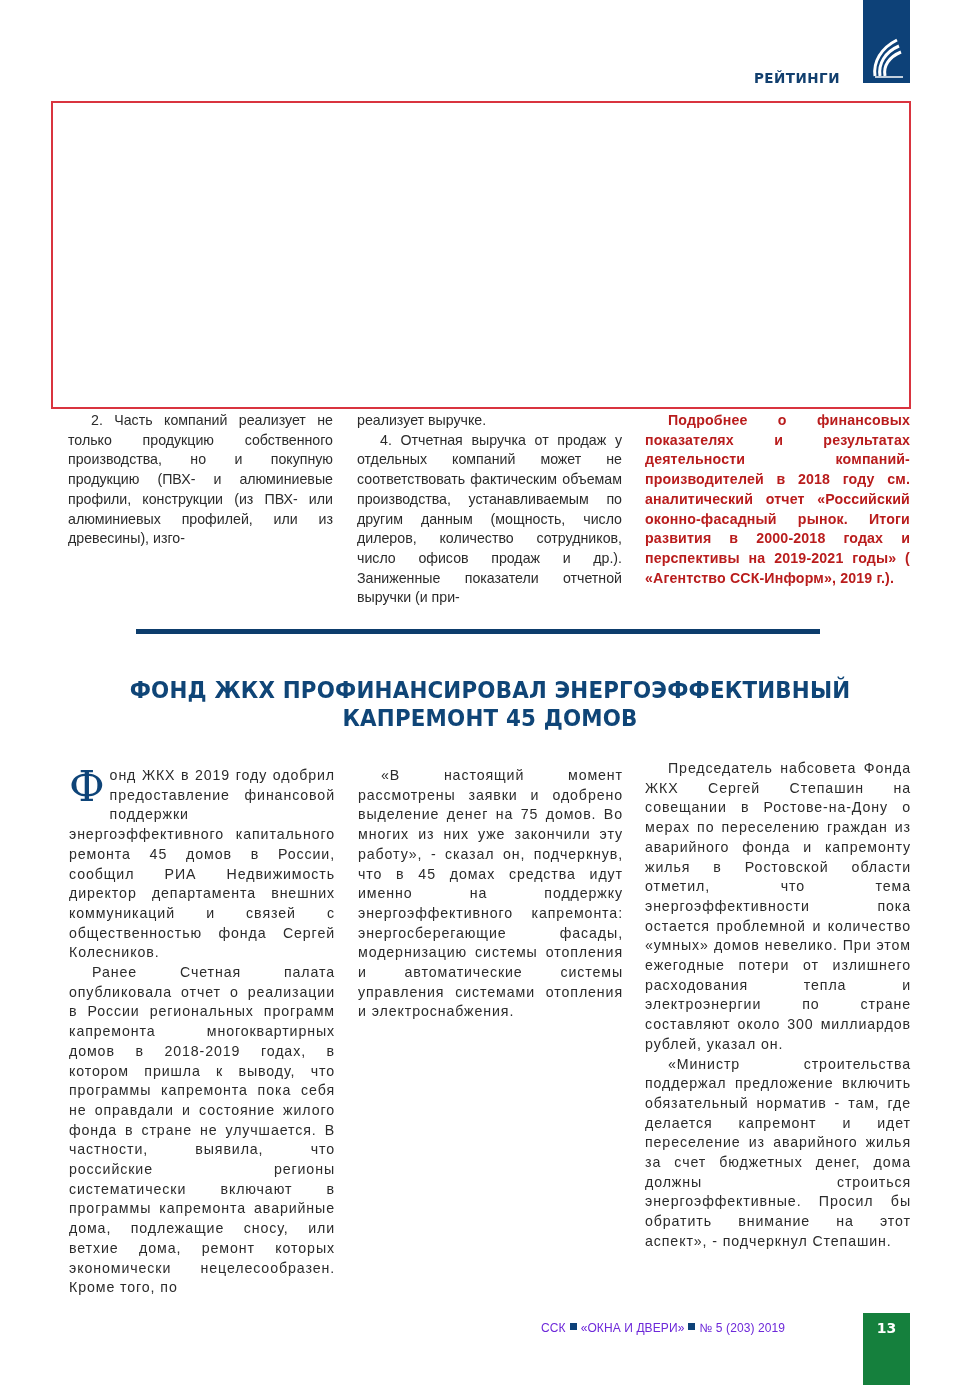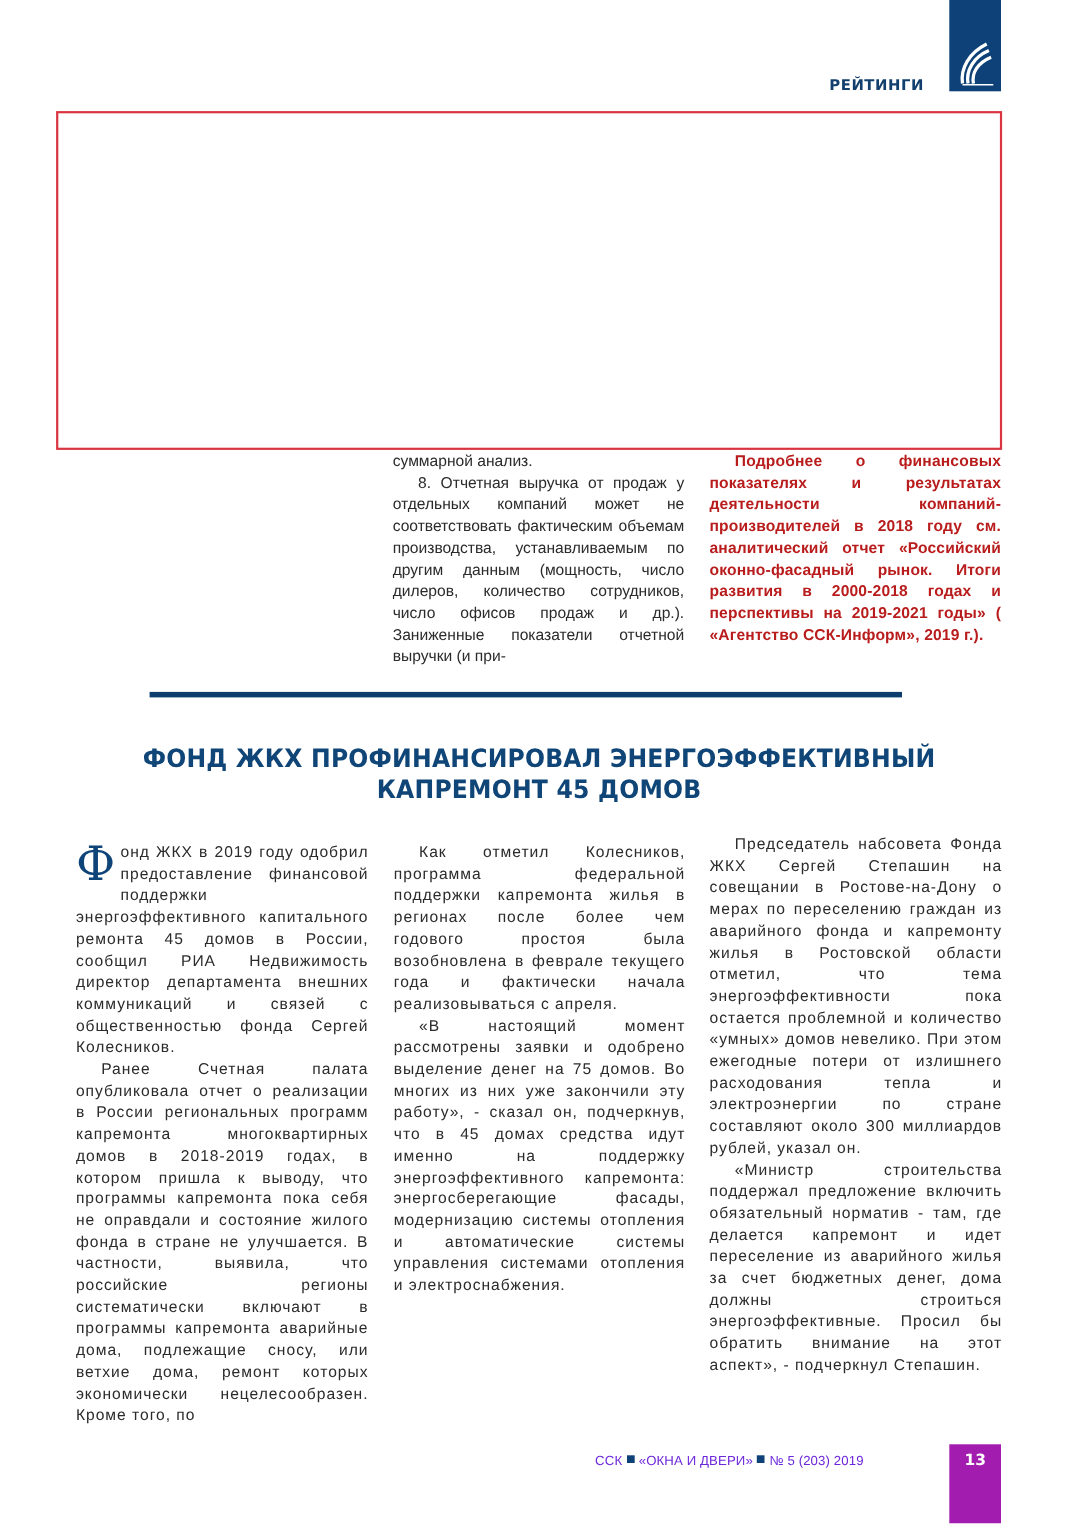--- a/index.html
+++ b/index.html
@@ -50,21 +50,21 @@
     .footer-text {
       position: absolute; left: 541px; top: 1321px; font-size: 12px;
       color: #6d28d9; letter-spacing: 0.1px;
     }
     .footer-text .sq {
       display: inline-block; width: 7px; height: 7px; background: #0d4178;
       margin: 0 4px; vertical-align: 2px;
     }
     .page-block {
       position: absolute; left: 863px; top: 1313px; width: 47px; height: 72px;
-      background: #a21caf;
+      background: #15803d;
     }
     .page-num {
       position: absolute; left: 0; top: 7px; width: 47px; text-align: center;
       color: #ffffff; font-weight: bold; font-size: 14px;
       font-family: "DejaVu Sans", sans-serif;
     }
   </style>
 </head>
 <body>
 
@@ -74,42 +74,42 @@
     <path d="M13 40 C11 28 18 16 32 10" stroke="#ffffff" stroke-width="3" fill="none"></path>
     <path d="M18 40 C16 30 22 21 34 16" stroke="#ffffff" stroke-width="3" fill="none"></path>
     <path d="M8 41 L36 41" stroke="#ffffff" stroke-width="1.5" fill="none"></path>
   </svg>
 </div>
 <div class="section-label">РЕЙТИНГИ</div>
 
 <div class="red-box"></div>
 
 <div class="col top1">
+  <p class="indent">2. Часть компаний реализует не только продукцию собственного производства, но и покупную продукцию (ПВХ- и алюминиевые профили, конструкции (из ПВХ- или алюминиевых профилей, или из древесины), изго-</p>
 </div>
 <div class="col top2">
-  <p>суммарной анализ.</p>
-  <p class="indent">8. Отчетная выручка от продаж у отдельных компаний может не соответствовать фактическим объемам производства, устанавливаемым по другим данным (мощность, число дилеров, количество сотрудников, число офисов продаж и др.). Заниженные показатели отчетной выручки (и при-</p>
+  <p>реализует выручке.</p>
+  <p class="indent">4. Отчетная выручка от продаж у отдельных компаний может не соответствовать фактическим объемам производства, устанавливаемым по другим данным (мощность, число дилеров, количество сотрудников, число офисов продаж и др.). Заниженные показатели отчетной выручки (и при-</p>
 </div>
 <div class="col top3">
   <p class="indent">Подробнее о финансовых показателях и результатах деятельности компаний-производителей в 2018 году см. аналитический отчет «Российский оконно-фасадный рынок. Итоги развития в 2000-2018 годах и перспективы на 2019-2021 годы» ( «Агентство ССК-Информ», 2019 г.).</p>
 </div>
 
 <div class="rule"></div>
 
 <div class="headline">
   <div>ФОНД ЖКХ ПРОФИНАНСИРОВАЛ ЭНЕРГОЭФФЕКТИВНЫЙ</div>
   <div>КАПРЕМОНТ 45 ДОМОВ</div>
 </div>
 
 <div class="col art a1">
   <p><span class="dropcap">Ф</span><span>онд ЖКХ в 2019 году одобрил предоставление финансовой поддержки энергоэффективного капитального ремонта 45 домов в России, сообщил РИА Недвижимость директор департамента внешних коммуникаций и связей с общественностью фонда Сергей Колесников.</span></p>
   <p class="indent">Ранее Счетная палата опубликовала отчет о реализации в России региональных программ капремонта многоквартирных домов в 2018-2019 годах, в котором пришла к выводу, что программы капремонта пока себя не оправдали и состояние жилого фонда в стране не улучшается. В частности, выявила, что российские регионы систематически включают в программы капремонта аварийные дома, подлежащие сносу, или ветхие дома, ремонт которых экономически нецелесообразен. Кроме того, по</p>
 </div>
 <div class="col art a2">
-  <p class="indent">Как отметил Колесников, программа федеральной поддержки капремонта жилья в регионах после более чем годового простоя была возобновлена в феврале текущего года и фактически начала реализовываться с апреля.</p>
   <p class="indent">«В настоящий момент рассмотрены заявки и одобрено выделение денег на 75 домов. Во многих из них уже закончили эту работу», - сказал он, подчеркнув, что в 45 домах средства идут именно на поддержку энергоэффективного капремонта: энергосберегающие фасады, модернизацию системы отопления и автоматические системы управления системами отопления и электроснабжения.</p>
 </div>
 <div class="col art a3">
   <p class="indent">Председатель набсовета Фонда ЖКХ Сергей Степашин на совещании в Ростове-на-Дону о мерах по переселению граждан из аварийного фонда и капремонту жилья в Ростовской области отметил, что тема энергоэффективности пока остается проблемной и количество «умных» домов невелико. При этом ежегодные потери от излишнего расходования тепла и электроэнергии по стране составляют около 300 миллиардов рублей, указал он.</p>
   <p class="indent">«Министр строительства поддержал предложение включить обязательный норматив - там, где делается капремонт и идет переселение из аварийного жилья за счет бюджетных денег, дома должны строиться энергоэффективные. Просил бы обратить внимание на этот аспект», - подчеркнул Степашин.</p>
 </div>
 
 <div class="footer-text">
   <span>ССК</span><span class="sq"></span><span>«ОКНА И ДВЕРИ»</span><span class="sq"></span><span>№ 5 (203) 2019</span>
 </div>

